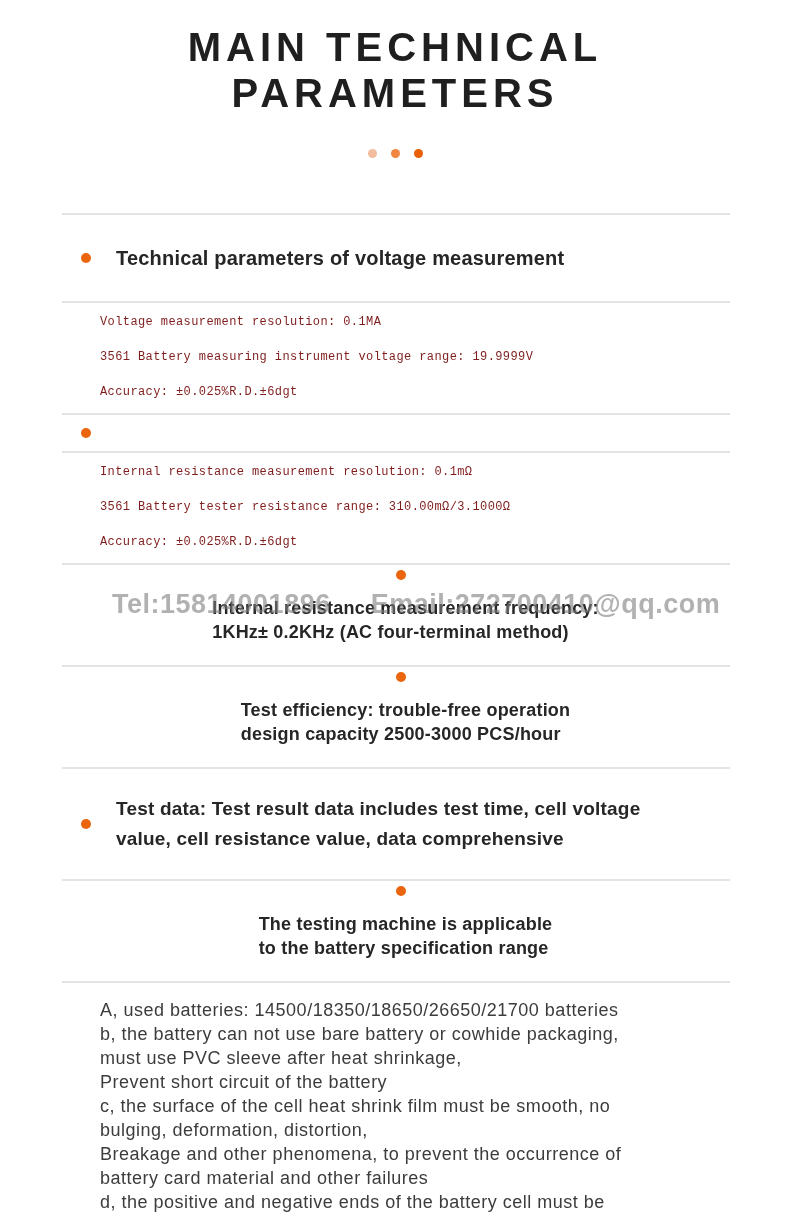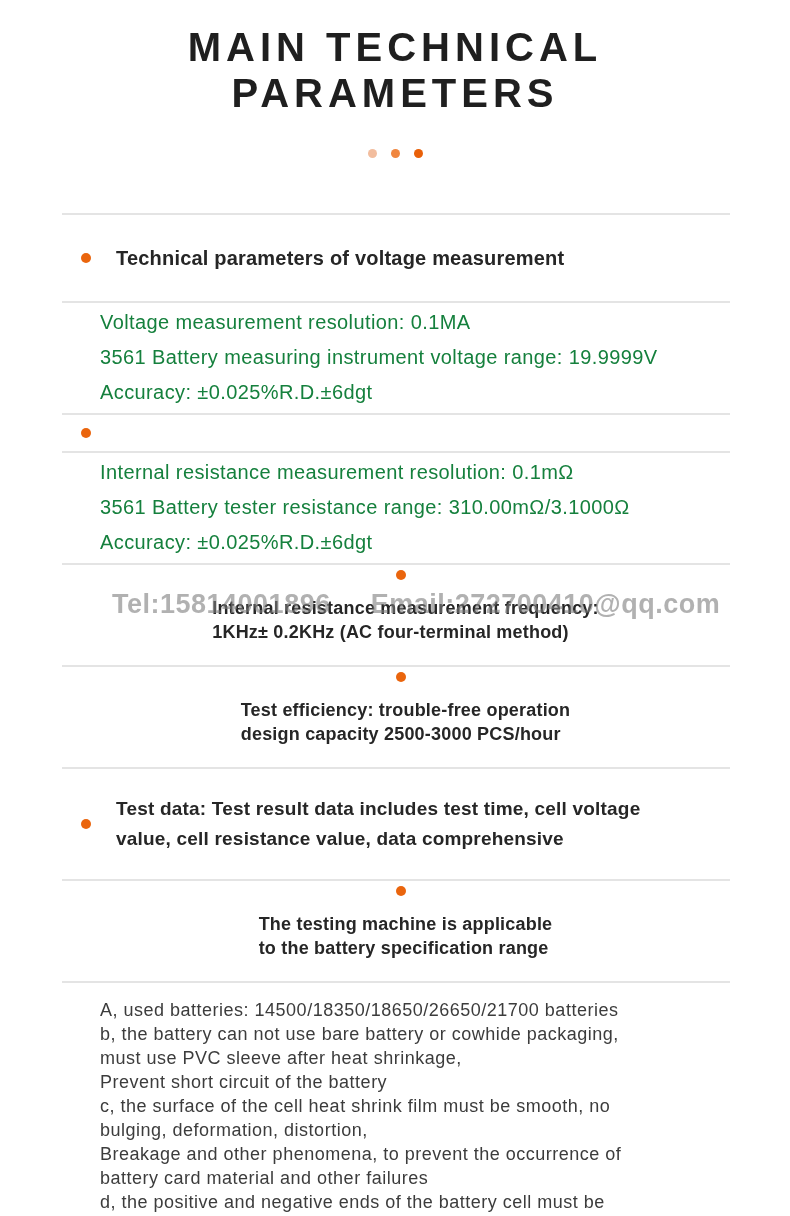--- a/index.html
+++ b/index.html
@@ -54,24 +54,25 @@
     color: #262626;
     white-space: pre-line;
   }
   .sec-head.h2sm { padding: 5px 0 5px 19px; flex-direction: column; }
   .sec-head.h2sm h2 { font-size: 18px; line-height: 24px; }
   .sec-head.h2lg { padding: 9px 0 9px 19px; }
   .sec-head.h2lg h2 { font-size: 19px; line-height: 30px; }
 
   .sec-body {
     padding: 2px 0 3px 38px;
-    font-size: 20px;
+    font-size: 12px;
     line-height: 35px;
     letter-spacing: 0.4px;
-    color: #15803d;
+    color: #7f1d1d;
+    font-family: Liberation Mono, monospace;
   }
   .notes {
     padding: 15px 0 15px 38px;
     font-size: 18px;
     line-height: 24px;
     letter-spacing: 0.5px;
     color: #3c3c3c;
   }
   .watermark {
     position: absolute;

